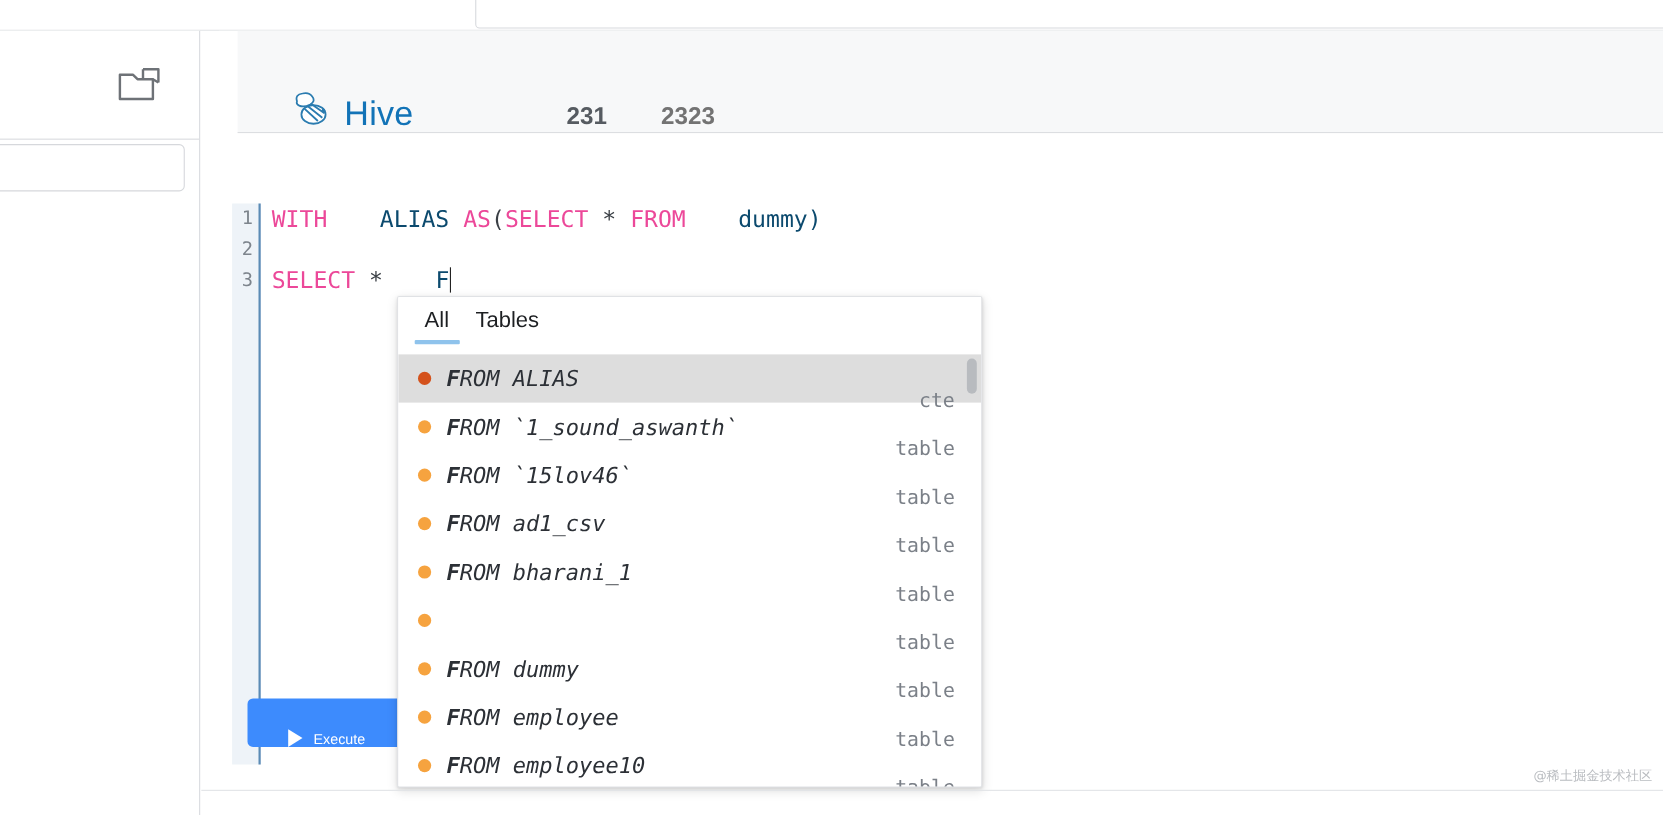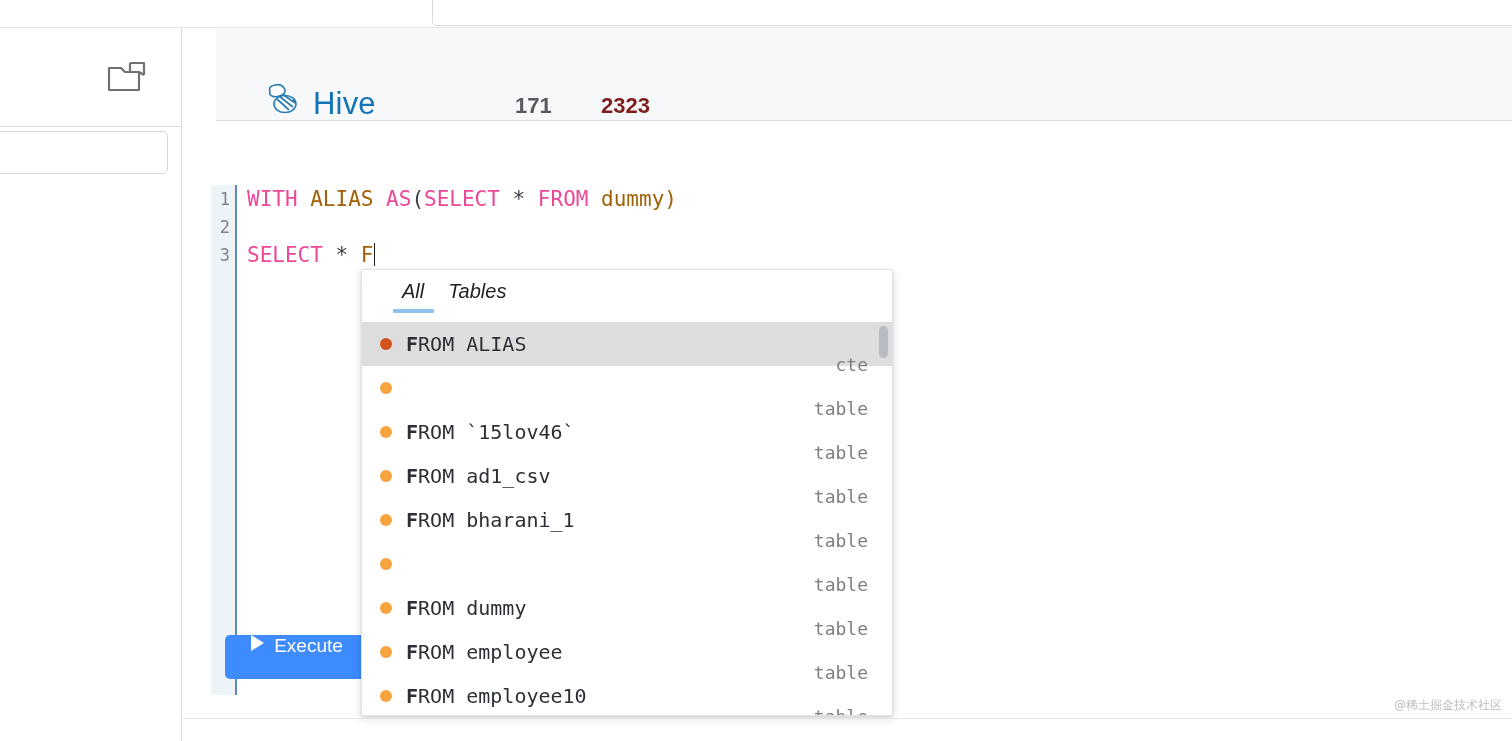--- a/index.html
+++ b/index.html
@@ -88,21 +88,21 @@
     position: absolute; left: 97px; top: 58px;
     font-size: 31px; color: #1273b7; font-weight: 400;
     letter-spacing: 0.2px;
   }
   .stat-a {
     position: absolute; left: 299px; top: 65px;
     font-size: 22px; font-weight: bold; color: #565b61;
   }
   .stat-b {
     position: absolute; left: 385px; top: 65px;
-    font-size: 22px; font-weight: bold; color: #7f1d1d;
+    font-size: 22px; font-weight: bold; color: #737373;
   }
 
   
   .editor {
     position: absolute; left: 0; top: 94px;
     width: 1329px; height: 596px;
     background: #fff;
   }
   .gutter {
     position: absolute; left: 12px; top: 63px;
@@ -117,35 +117,35 @@
     font-size: 17px; color: #7d848c;
   }
   .code {
     position: absolute; left: 48px; top: 63px;
     font-family: "DejaVu Sans Mono", monospace;
     font-size: 21px; line-height: 28px;
     white-space: pre;
     color: #3a3f45;
   }
   .kw { color: #ec4899; }
-  .id { color: #a16207; }
+  .id { color: #0c4a6e; margin-left: 35px; }
   .op { color: #3a3f45; }
   .caret {
     display: inline-block; width: 1px; height: 23px;
     background: #222; vertical-align: -4px;
     margin-left: 1px;
   }
   .exec-btn {
     position: absolute; left: 26px; top: 513px;
     width: 144px; height: 44px;
     background: #3d8bfd;
     border: none; border-radius: 5px;
-    color: #fff; font-size: 19px;
+    color: #fff; font-size: 13px;
     font-family: "Liberation Sans", sans-serif;
-    display: flex; align-items: flex-start; justify-content: center;
+    display: flex; align-items: flex-end; justify-content: center;
     gap: 10px; cursor: pointer;
   }
   .exec-play {
     width: 0; height: 0;
     border-left: 13px solid #fff;
     border-top: 8px solid transparent;
     border-bottom: 8px solid transparent;
   }
 
   
@@ -154,22 +154,22 @@
     width: 532px; height: 447px;
     background: #fff;
     border: 1px solid #e0e2e5;
     border-radius: 2px;
     box-shadow: 0 3px 10px rgba(0,0,0,0.13), 0 1px 3px rgba(0,0,0,0.10);
     overflow: hidden;
   }
   .ac-tabs {
     position: relative; height: 52px;
     background: #fff;
-    padding-left: 34px;
-    display: flex; align-items: flex-start; font-style: italic;
+    padding-left: 18px;
+    display: flex; align-items: flex-start;
   }
   .ac-tab {
     position: relative;
     font-size: 20px; color: #1d1f22;
     padding: 10px 6px 0 6px;
     margin-right: 12px;
     cursor: pointer;
     font-family: "Liberation Sans", sans-serif;
   }
   .ac-tab.active::after {
@@ -193,20 +193,21 @@
   .dot {
     width: 12px; height: 12px; border-radius: 50%;
     flex: 0 0 12px; margin-right: 14px;
   }
   .dot.cte { background: #d4521c; }
   .dot.table { background: #f6a33f; }
   .ac-label {
     font-family: "DejaVu Sans Mono", monospace;
     font-size: 20px; color: #2c3036;
     white-space: pre;
+    font-style: italic;
   }
   .ac-label b { font-weight: bold; }
   .ac-kind {
     margin-left: auto;
     font-family: "DejaVu Sans Mono", monospace;
     font-size: 18px; color: #7b8088; margin-top: 40px;
   }
   .ac-scrollbar {
     position: absolute; right: 4px; top: 56px;
     width: 9px; height: 391px;
@@ -276,21 +277,21 @@
     <div class="main-header">
       <span class="hive-logo">
         <svg width="36" height="34" viewBox="0 0 36 34">
           <ellipse cx="20" cy="21" rx="11" ry="8.5" fill="#ffffff" stroke="#2b7cb0" stroke-width="1.6"></ellipse>
           <path d="M12 16 L24 27 M14 13 L28 24 M18 11.5 L30 20" stroke="#2b7cb0" stroke-width="1.7" fill="none"></path>
           <path d="M5 9 Q3 3 10 2 Q16 0.5 19 5 Q22 9 17 12 Q11 15 7 13 Q4 12 5 9 Z" fill="#ffffff" stroke="#2b7cb0" stroke-width="1.6"></path>
           <circle cx="29" cy="17.5" r="1.6" fill="#2b7cb0"></circle>
         </svg>
       </span>
       <span class="hive-title">Hive</span>
-      <span class="stat-a">171</span>
+      <span class="stat-a">231</span>
       <span class="stat-b">2323</span>
     </div>
 
     <div class="editor">
       <div class="gutter" id="gutter">
           <span class="gutter-num">1</span>
           <span class="gutter-num">2</span>
           <span class="gutter-num">3</span>
         </div>
       <div class="code" id="code"><div style="height: 28px;"><span class="kw">WITH</span><span class="id"> ALIAS </span><span class="kw">AS</span><span class="op">(</span><span class="kw">SELECT</span><span class="op"> * </span><span class="kw">FROM</span><span class="id"> dummy)</span></div><div style="height: 28px;">&nbsp;</div><div style="height: 28px;"><span class="kw">SELECT</span><span class="op"> * </span><span class="id">F</span><span class="caret"></span></div></div>
@@ -308,20 +309,21 @@
         <div class="ac-tab">Tables</div>
       </div>
     <div class="ac-list" id="ac-list">
         <div class="ac-row sel">
           <span class="dot cte"></span>
           <span class="ac-label"><b>F</b>ROM ALIAS</span>
           <span class="ac-kind">cte</span>
         </div>
         <div class="ac-row">
           <span class="dot table"></span>
+          <span class="ac-label"><b>F</b>ROM `1_sound_aswanth`</span>
           <span class="ac-kind">table</span>
         </div>
         <div class="ac-row">
           <span class="dot table"></span>
           <span class="ac-label"><b>F</b>ROM `15lov46`</span>
           <span class="ac-kind">table</span>
         </div>
         <div class="ac-row">
           <span class="dot table"></span>
           <span class="ac-label"><b>F</b>ROM ad1_csv</span>

